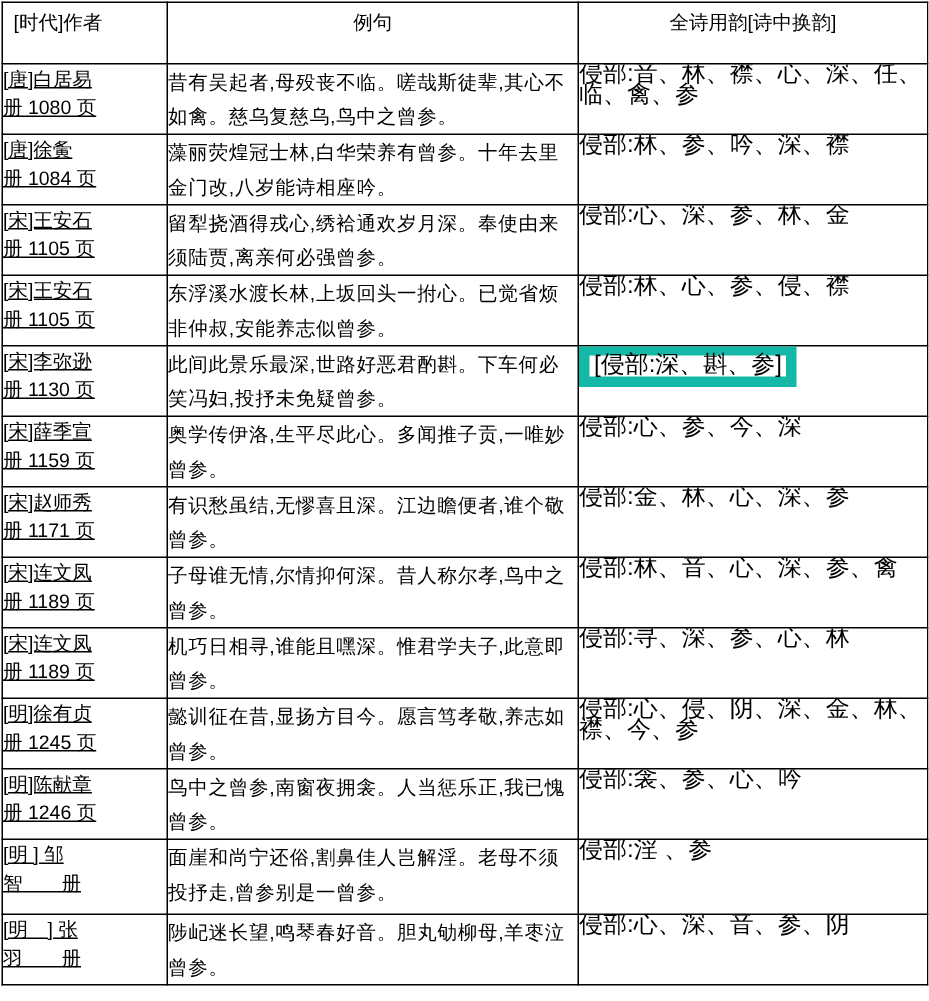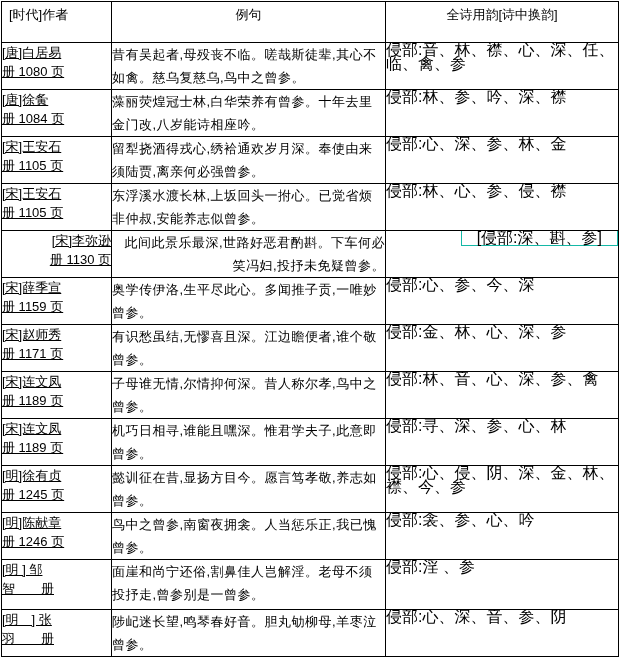--- a/index.html
+++ b/index.html
@@ -54,22 +54,22 @@
     letter-spacing: 0.5px;
     margin-left: 33px;
   }
   .rhyme-cell {
     font-size: 16px;
     line-height: 14px;
     padding: 1px 2px 0 9px;
   }
   .boxed {
     display: inline-block;
-    border: 1px solid #14b8a6;
-    padding: 0 15px;
+    border: 7px solid #14b8a6;
+    padding: 0 3px;
     margin-top: -1px;
   }
 </style>
 </head>
 <body>
 
 <div class="page">
   <table class="rhyme-table">
     <colgroup>
       <col class="c-author">
@@ -101,21 +101,21 @@
 册 1105 页</td>
         <td class="example-cell">留犁挠酒得戎心,绣袷通欢岁月深。奉使由来须陆贾,离亲何必强曾参。</td>
         <td class="rhyme-cell">侵部:心、深、参、林、金</td>
       </tr>
       <tr style="height:46px;">
         <td class="author-cell">[宋]王安石
 册 1105 页</td>
         <td class="example-cell">东浮溪水渡长林,上坂回头一拊心。已觉省烦非仲叔,安能养志似曾参。</td>
         <td class="rhyme-cell">侵部:林、心、参、侵、襟</td>
       </tr>
-      <tr style="height:47px;text-align:right;">
+      <tr style="height:47px;">
         <td class="author-cell">[宋]李弥逊
 册 1130 页</td>
         <td class="example-cell">此间此景乐最深,世路好恶君酌斟。下车何必笑冯妇,投抒未免疑曾参。</td>
         <td class="rhyme-cell"><span class="boxed">[侵部:深、斟、参]</span></td>
       </tr>
       <tr style="height:43px;">
         <td class="author-cell">[宋]薛季宣
 册 1159 页</td>
         <td class="example-cell">奥学传伊洛,生平尽此心。多闻推子贡,一唯妙曾参。</td>
         <td class="rhyme-cell">侵部:心、参、今、深</td>

